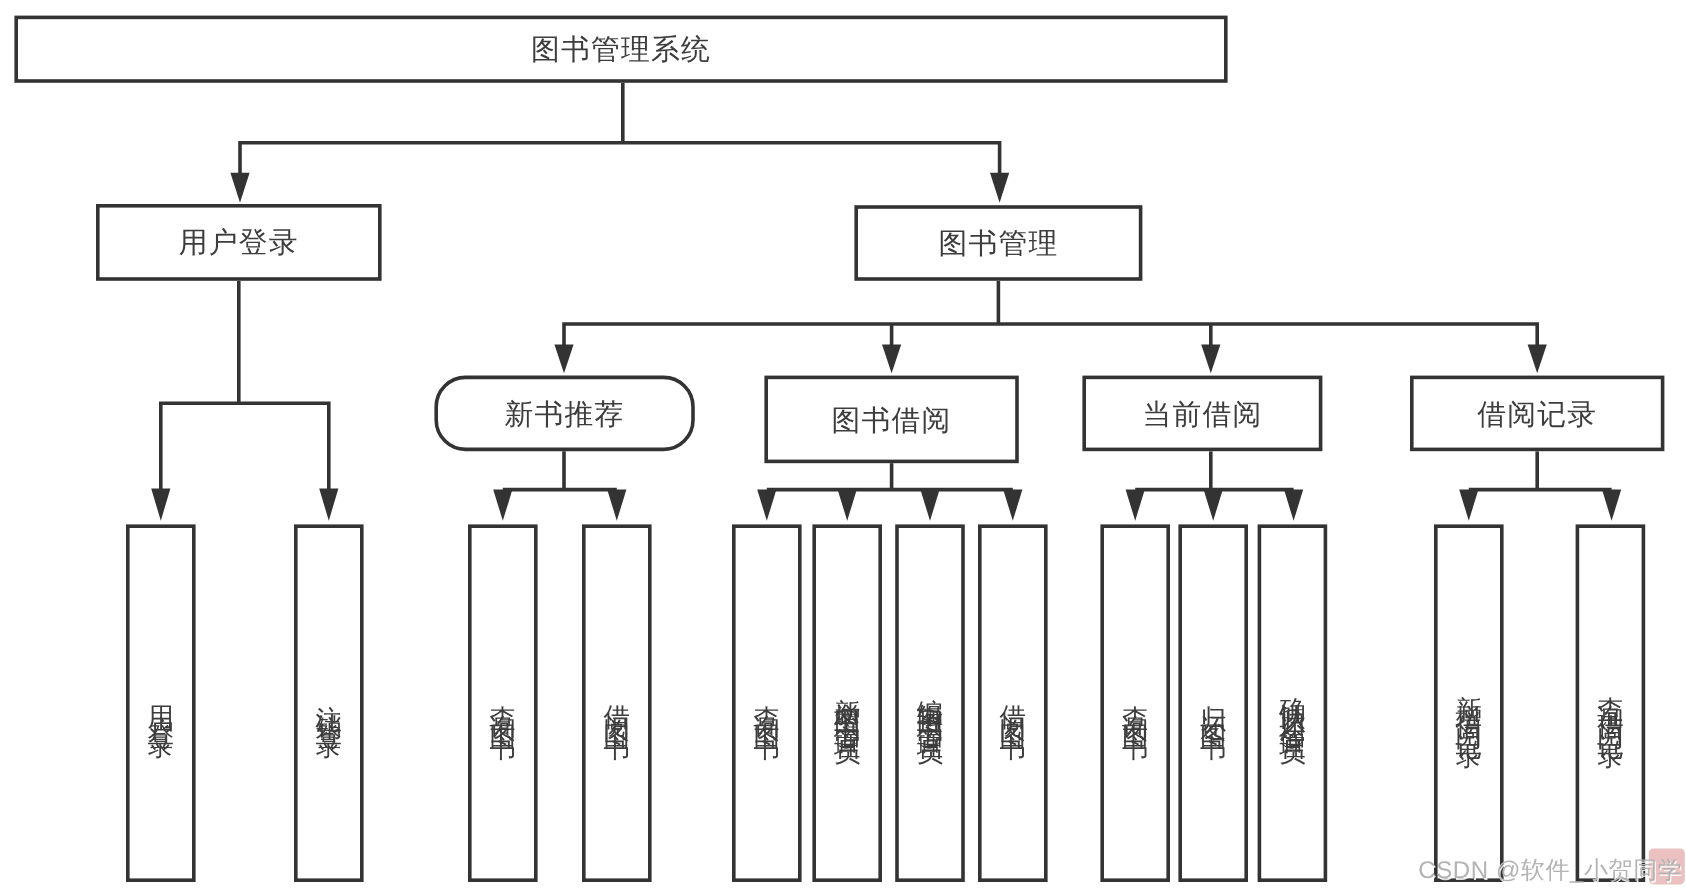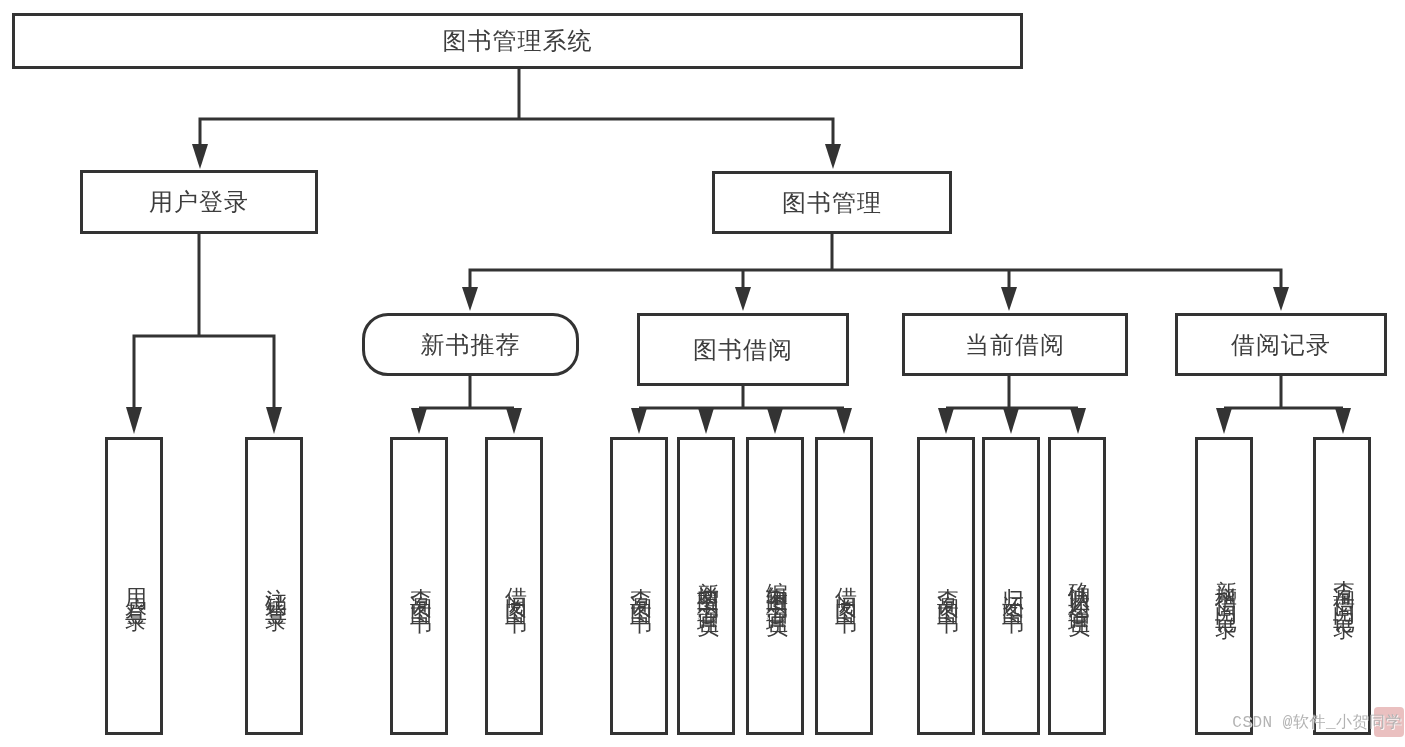--- a/index.html
+++ b/index.html
@@ -1,35 +1,35 @@
 <!DOCTYPE html>
 <html><head>
 <meta charset="utf-8">
 <style>
   html,body{margin:0;padding:0;background:#fff;}
   #stage{
     position:relative;width:1405px;height:747px;background:#ffffff;overflow:hidden;
-    font-family:Liberation Mono, monospace;
+    font-family:Liberation Sans, sans-serif;
   }
   #connectors{position:absolute;left:0;top:0;width:1405px;height:747px;pointer-events:none;}
   .hbox,.leaf{
     position:absolute;box-sizing:border-box;background:#ffffff;
     border:3px solid #333333;color:#3d3d3d;
     display:flex;align-items:center;justify-content:center;
   }
   .hbox{font-size:24px;letter-spacing:1px;}
   .leaf{top:437px;width:58px;height:298px;}
   .leaf span{
     writing-mode:vertical-rl;text-orientation:mixed;
     font-size:22px;letter-spacing:8px;color:#3d3d3d;white-space:nowrap;
   }
   .leaf.ls-tight span{letter-spacing:5px;}
   #watermark{
     position:absolute;top:712px;right:3px;z-index:3;
-    font-size:16px;color:#b3b3b3;letter-spacing:.5px;
+    font-size:20px;color:#b3b3b3;letter-spacing:.5px;
     text-shadow:1px 1px 0 rgba(255,255,255,.85);
     white-space:nowrap;
   }
   #wm-accent{
     position:absolute;left:1374px;top:707px;width:30px;height:30px;z-index:2;
     background:#d98c8c;opacity:.55;border-radius:4px;
   }
 </style>
 </head>
 <body>
@@ -87,21 +87,21 @@
   <div class="hbox" style="left:712px;top:171px;width:240px;height:63px;align-items:center;">
     <span>图书管理</span>
   </div>
 
   <div class="hbox" style="left:362px;top:313px;width:217px;height:63px;border-radius:26px;">
     <span>新书推荐</span>
   </div>
   <div class="hbox" style="left:637px;top:313px;width:212px;height:73px;">
     <span>图书借阅</span>
   </div>
-  <div class="hbox" style="left:902px;top:313px;width:226px;height:63px;">
+  <div class="hbox" style="left:902px;top:313px;width:200px;height:63px;">
     <span>当前借阅</span>
   </div>
   <div class="hbox" style="left:1175px;top:313px;width:212px;height:63px;">
     <span>借阅记录</span>
   </div>
 
   <div class="leaf" style="left:105px;">
     <span>用户登录</span>
   </div>
   <div class="leaf" style="left:245px;">

